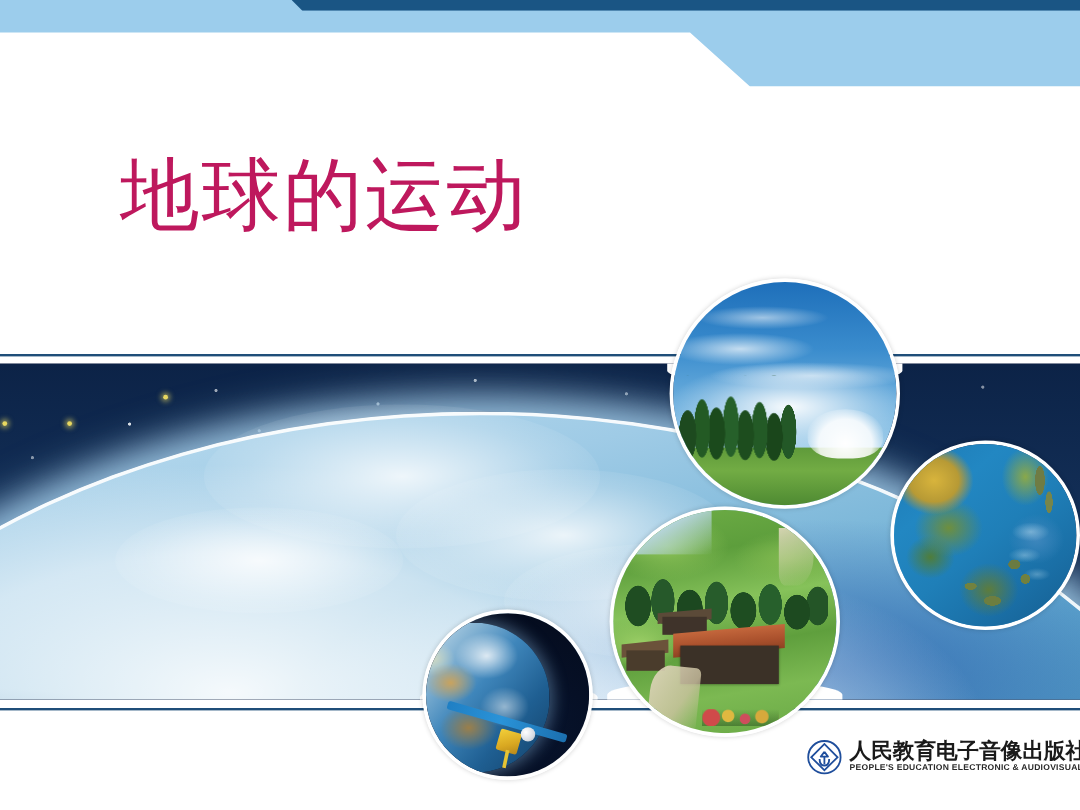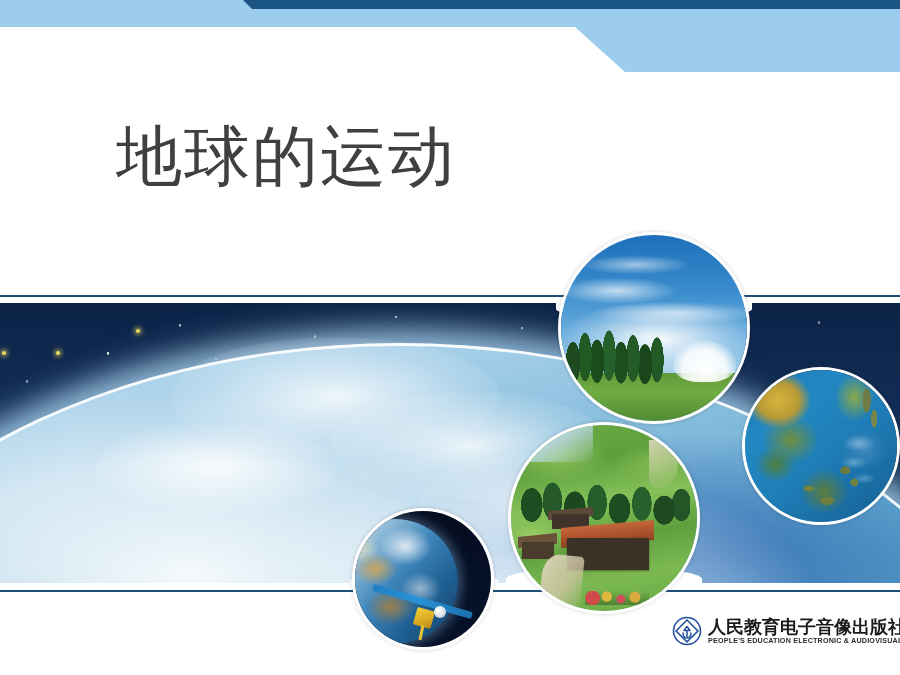--- a/index.html
+++ b/index.html
@@ -34,26 +34,26 @@
     top: 0;
     width: 900px;
     height: 10px;
     background: #1a5584;
     clip-path: polygon(243px 0, 900px 0, 900px 9px, 252px 9px);
   }
 
   
   .slide-title {
     position: absolute;
-    left: 116px;
+    left: 100px;
     top: 126px;
-    font-family: Liberation Mono, monospace;
+    font-family: Liberation Sans, sans-serif;
     font-size: 66px;
     line-height: 1.1;
-    color: #404040;
+    color: #be185d;
     letter-spacing: 2px;
     white-space: nowrap;
   }
 
   
   .rule-top, .rule-bottom {
     position: absolute;
     left: 0;
     width: 900px;
     height: 2px;

